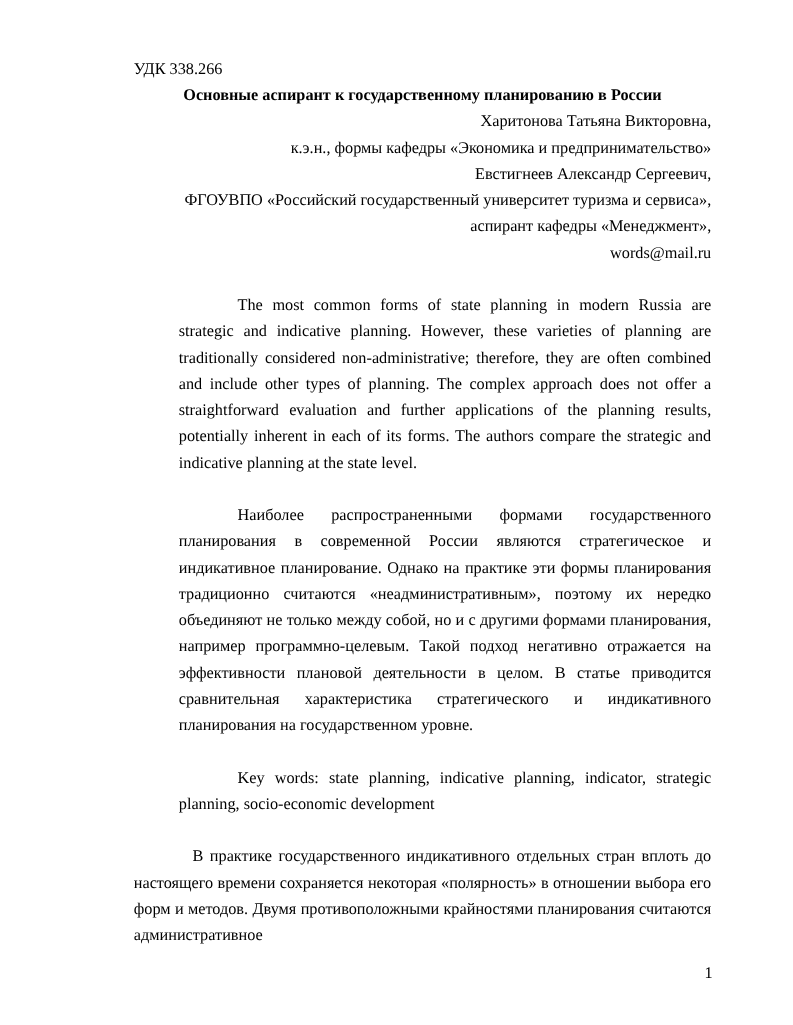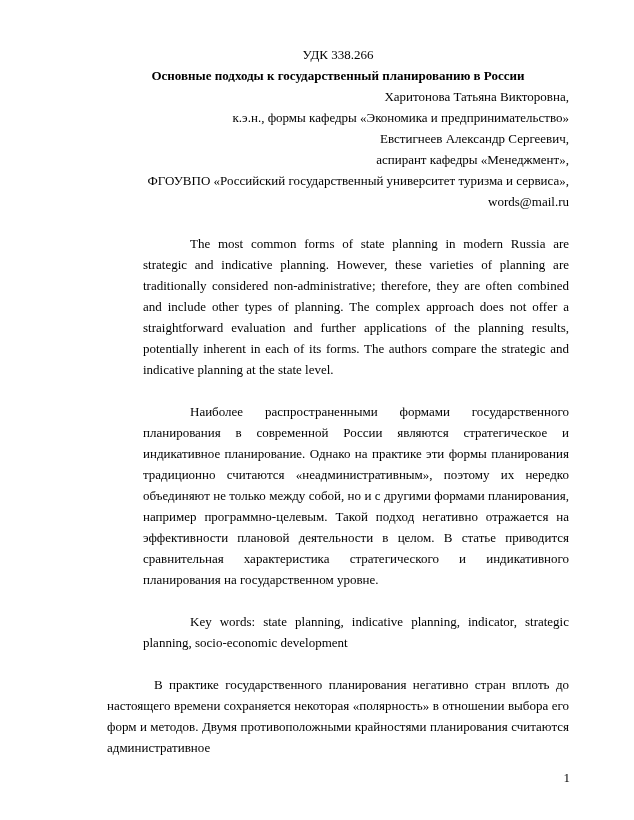--- a/index.html
+++ b/index.html
@@ -17,21 +17,21 @@
   }
   .content {
     position: absolute;
     top: 44px;
     left: 107px;
     width: 462px;
     font-size: 13px;
     line-height: 21px;
   }
   .udc {
-    text-align: center;
+    text-align: left;
   }
   .title {
     text-align: center;
     font-weight: bold;
   }
   .author-line {
     text-align: right;
   }
   .para {
     text-align: justify;
@@ -52,35 +52,35 @@
     line-height: 21px;
   }
 </style>
 </head>
 <body>
 
 <div class="content">
 
   <div class="udc">УДК 338.266</div>
 
-  <div class="title">Основные подходы к государственный планированию в России</div>
+  <div class="title">Основные аспирант к государственному планированию в России</div>
 
   <div>
     <div class="author-line">Харитонова Татьяна Викторовна,</div>
     <div class="author-line">к.э.н., формы кафедры «Экономика и предпринимательство»</div>
     <div class="author-line">Евстигнеев Александр Сергеевич,</div>
+    <div class="author-line">ФГОУВПО «Российский государственный университет туризма и сервиса»,</div>
     <div class="author-line">аспирант кафедры «Менеджмент»,</div>
-    <div class="author-line">ФГОУВПО «Российский государственный университет туризма и сервиса»,</div>
     <div class="author-line">words@mail.ru</div>
   </div>
 
   <p class="para italic">The most common forms of state planning in modern Russia are strategic and indicative planning. However, these varieties of planning are traditionally considered non-administrative; therefore, they are often combined and include other types of planning. The complex approach does not offer a straightforward evaluation and further applications of the planning results, potentially inherent in each of its forms. The authors compare the strategic and indicative planning at the state level.</p>
 
   <p class="para italic">Наиболее распространенными формами государственного планирования в современной России являются стратегическое и индикативное планирование. Однако на практике эти формы планирования традиционно считаются «неадминистративным», поэтому их нередко объединяют не только между собой, но и с другими формами планирования, например программно-целевым. Такой подход негативно отражается на эффективности плановой деятельности в целом. В статье приводится сравнительная характеристика стратегического и индикативного планирования на государственном уровне.</p>
 
   <p class="para italic">Key words: state planning, indicative planning, indicator, strategic planning, socio-economic development</p>
 
 
-  <p class="para">В практике государственного планирования негативно стран вплоть до настоящего времени сохраняется некоторая «полярность» в отношении выбора его форм и методов. Двумя противоположными крайностями планирования считаются административное</p>
+  <p class="para">В практике государственного индикативного отдельных стран вплоть до настоящего времени сохраняется некоторая «полярность» в отношении выбора его форм и методов. Двумя противоположными крайностями планирования считаются административное</p>
 
 </div>
 
 <div class="page-number">1</div>
 
 </body></html>

